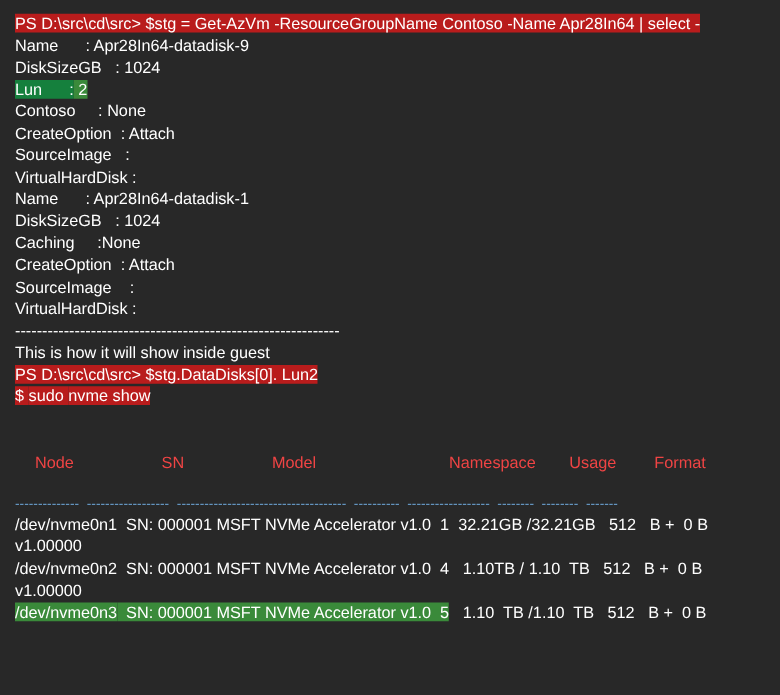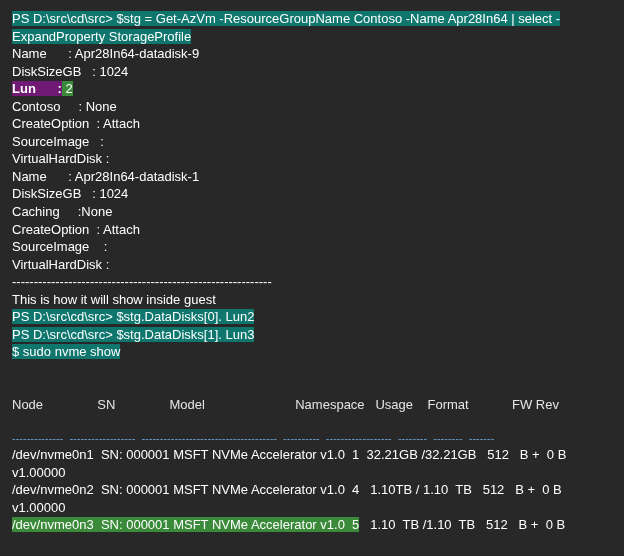--- a/index.html
+++ b/index.html
@@ -11,35 +11,34 @@
     font-family: "Segoe UI", Arial, sans-serif;
     font-size: 13px;
     color: #ffffff;
     overflow: hidden;
   }
   .terminal {
     padding: 10px 12px;
     line-height: 1.35;
   }
   .line { white-space: pre; }
-  .hl-teal { background: #0f766e; color: #ffffff; }
-  .hl-olive { background: #701a75; color: #ffffff; font-weight: bold; }
+  .hl-teal { background: #b91c1c; color: #ffffff; }
+  .hl-olive { background: #15803d; color: #ffffff; }
   .hl-green { background: #3a8a3a; color: #ffffff; }
-  .col-head { color: #e5e5e5; }
+  .col-head { color: #ef4444; margin-left: 16px; }
   .dashes { color: #6aa0d0; letter-spacing: 0; }
   .node-teal { color: #ffffff; }
   .row { white-space: pre; }
 </style>
 </head>
 <body>
 
 <div class="terminal">
 
   <div class="line"><span class="hl-teal">PS D:\src\cd\src&gt; </span><span class="hl-teal">$stg = Get-AzVm -ResourceGroupName Contoso -Name Apr28In64 | select -</span></div>
-  <div class="line"><span class="hl-teal">ExpandProperty StorageProfile</span></div>
 
 
   <div class="line">Name      : Apr28In64-datadisk-9</div>
   <div class="line">DiskSizeGB   : 1024</div>
   <div class="line"><span class="hl-olive">Lun      :</span><span class="hl-green"> 2</span></div>
   <div class="line">Contoso     : None</div>
   <div class="line">CreateOption  : Attach</div>
   <div class="line">SourceImage   :</div>
   <div class="line">VirtualHardDisk :</div>
 
@@ -48,21 +47,20 @@
   <div class="line">Caching     :None</div>
   <div class="line">CreateOption  : Attach</div>
   <div class="line">SourceImage    :</div>
   <div class="line">VirtualHardDisk :</div>
 
   <div class="line">------------------------------------------------------------</div>
 
   <div class="line">This is how it will show inside guest</div>
 
   <div class="line"><span class="hl-teal">PS D:\src\cd\src&gt; $stg.DataDisks[0]. Lun2</span></div>
-  <div class="line"><span class="hl-teal">PS D:\src\cd\src&gt; $stg.DataDisks[1]. Lun3</span></div>
   <div class="line"><span class="hl-teal">$ </span><span class="hl-teal">sudo </span><span class="hl-teal">nvme show</span></div>
 
   <div class="line">&nbsp;</div>
   <div class="line">&nbsp;</div>
 
   <div class="line"><span class="col-head">Node</span><span>               </span><span class="col-head">SN</span><span>               </span><span class="col-head">Model</span><span>                         </span><span class="col-head">Namespace</span><span>   </span><span class="col-head">Usage</span><span>    </span><span class="col-head">Format</span><span>            </span><span class="col-head">FW Rev</span></div>
 
   <div class="line">&nbsp;</div>
 
   <div class="line dashes" style="font-size:11px">--------------  ------------------  -------------------------------------  ----------  ------------------  --------  --------  -------</div>

